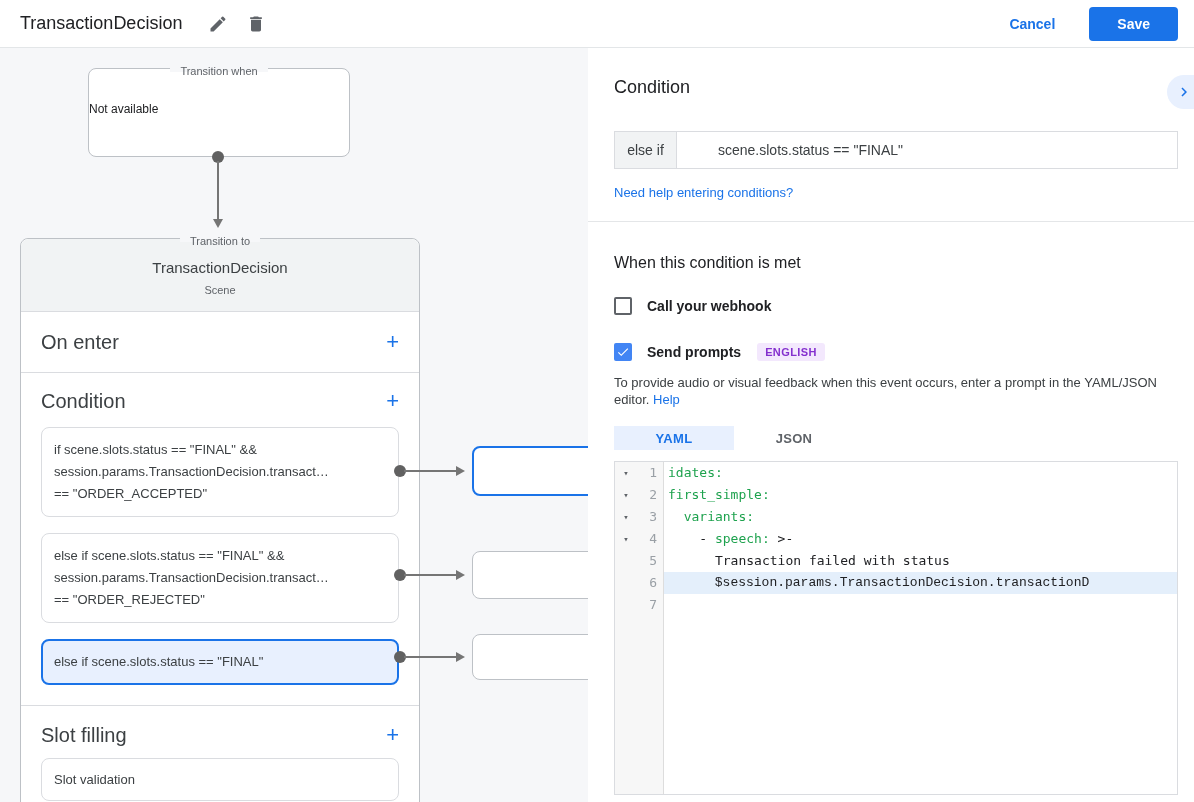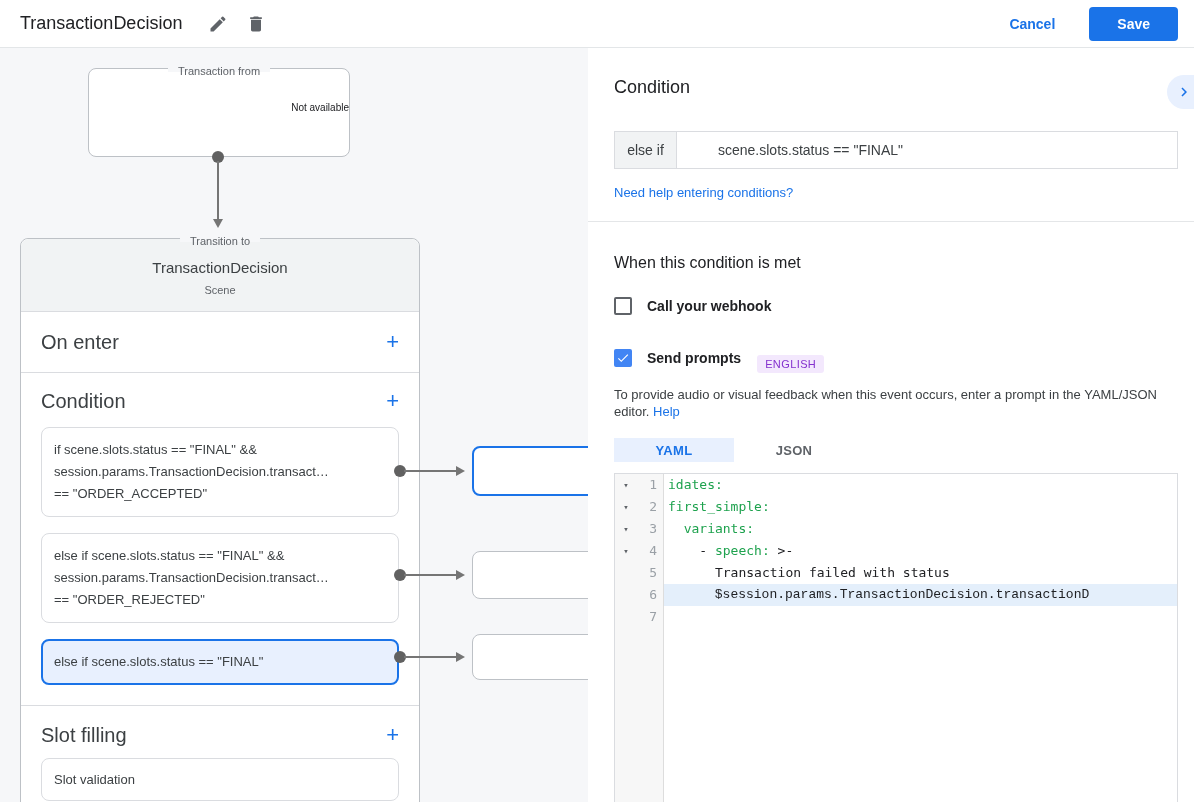--- a/index.html
+++ b/index.html
@@ -25,21 +25,21 @@
   .topbar .spacer{flex:1;}
   .cancel-btn{color:var(--accent);font-size:14px;font-weight:bold;background:transparent;border:none;margin-right:34px;cursor:pointer;font-family:inherit;}
   .save-btn{background:var(--accent);color:#fff;font-size:14px;font-weight:bold;border:none;border-radius:4px;padding:9px 28px;cursor:pointer;font-family:inherit;}
 
   
   .diagram{position:absolute;left:0;top:48px;width:588px;height:754px;background:#f6f7f9;overflow:hidden;}
   .flow-legend{position:absolute;top:-8px;left:0;right:0;text-align:center;pointer-events:none;}
   .flow-legend span{display:inline-block;font-size:11px;color:#5f6368;padding:0 10px;}
   .from-box{position:absolute;left:88px;top:20px;width:262px;height:89px;background:#fff;border:1px solid var(--border-gray);border-radius:8px;}
   .from-box .flow-legend span{background:linear-gradient(to bottom,#f6f7f9 55%,#fff 55%);}
-  .from-value{position:absolute;left:0;right:0;top:33px;text-align:right;font-size:10px;color:#202124;}
+  .from-value{position:absolute;left:0;right:0;top:33px;text-align:left;font-size:12px;color:#202124;}
 
   .v-dot{position:absolute;left:212px;top:103px;width:12px;height:12px;border-radius:50%;background:#616161;}
   .v-line{position:absolute;left:217px;top:113px;width:2px;height:58px;background:var(--arrow);}
   .v-head{position:absolute;left:213px;top:171px;width:0;height:0;border-left:5px solid transparent;border-right:5px solid transparent;border-top:9px solid var(--arrow);}
 
   .to-card{position:absolute;left:20px;top:190px;width:400px;height:640px;background:#fff;border:1px solid var(--border-gray);border-radius:8px;}
   .to-card .flow-legend span{background:linear-gradient(to bottom,#f6f7f9 55%,#f1f3f4 55%);}
   .to-header{height:73px;background:#f1f3f4;border-bottom:1px solid var(--border-light);border-radius:8px 8px 0 0;text-align:center;padding-top:20px;}
   .to-title{font-size:15px;color:#3c4043;}
   .to-subtitle{font-size:11px;color:#5f6368;margin-top:8px;}
@@ -80,21 +80,21 @@
   .cond-value{flex:1;display:flex;align-items:center;padding-left:13px;font-size:14px;color:#3c4043;}
   .help-link{display:inline-block;margin-top:16px;font-size:13px;color:var(--accent);text-decoration:none;cursor:pointer;}
   .panel-divider{margin:20px -16px 0 -26px;border-top:1px solid #e4e6e8;}
 
   .when-title{font-size:16px;font-weight:normal;color:#202124;margin-top:30px;line-height:21px;}
   .check-row{display:flex;align-items:center;margin-top:24px;cursor:pointer;}
   .check-row.prompts{margin-top:28px;}
   .cbox{width:18px;height:18px;border:2px solid #5f6368;border-radius:2px;background:#fff;flex:0 0 auto;}
   .cbox.checked{border:none;background:#4285f4;display:flex;align-items:center;justify-content:center;}
   .check-label{font-size:14px;font-weight:bold;color:#202124;margin-left:15px;}
-  .lang-badge{margin-left:16px;background:var(--badge-bg);color:var(--badge-text);font-size:11px;font-weight:normal;letter-spacing:.4px;padding:3px 8px;border-radius:3px;margin-top:12px;}
+  .lang-badge{margin-left:16px;background:var(--badge-bg);color:var(--badge-text);font-size:11px;font-weight:bold;letter-spacing:.4px;padding:3px 8px;border-radius:3px;}
 
   .hint{margin-top:13px;font-size:13px;line-height:17px;color:#3c4043;max-width:558px;}
   .hint a{color:var(--accent);text-decoration:none;cursor:pointer;}
 
   .tabs{display:flex;margin-top:18px;}
   .tab{width:120px;height:24px;display:flex;align-items:center;justify-content:center;font-size:13px;font-weight:bold;letter-spacing:.3px;color:#5f6368;cursor:pointer;}
   .tab.active{background:var(--selected-bg);color:var(--accent);}
 
   .editor{margin-top:11px;border:1px solid var(--border-light);height:334px;position:relative;background:#fff;overflow:hidden;font-family:"DejaVu Sans Mono",monospace;font-size:13px;}
   .gutter-bg{position:absolute;left:0;top:0;bottom:0;width:49px;background:#f7f7f7;border-right:1px solid #ddd;}
@@ -123,21 +123,21 @@
       </svg>
   </button>
   <span class="spacer"></span>
   <button class="cancel-btn">Cancel</button>
   <button class="save-btn">Save</button>
 </header>
 
 <div class="diagram">
 
   <div class="from-box">
-    <div class="flow-legend"><span>Transaction from</span></div>
+    <div class="flow-legend"><span>Transition when</span></div>
     <div class="from-value">Not available</div>
   </div>
 
   <div class="v-dot"></div>
   <div class="v-line"></div>
   <div class="v-head"></div>
 
   <div class="to-card">
     <div class="flow-legend"><span>Transition to</span></div>
     <div class="to-header">

